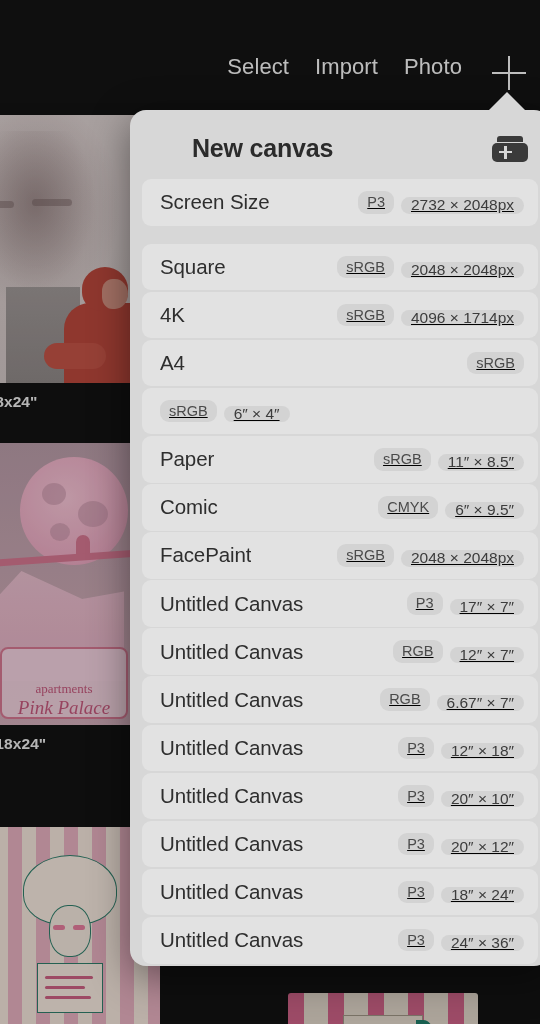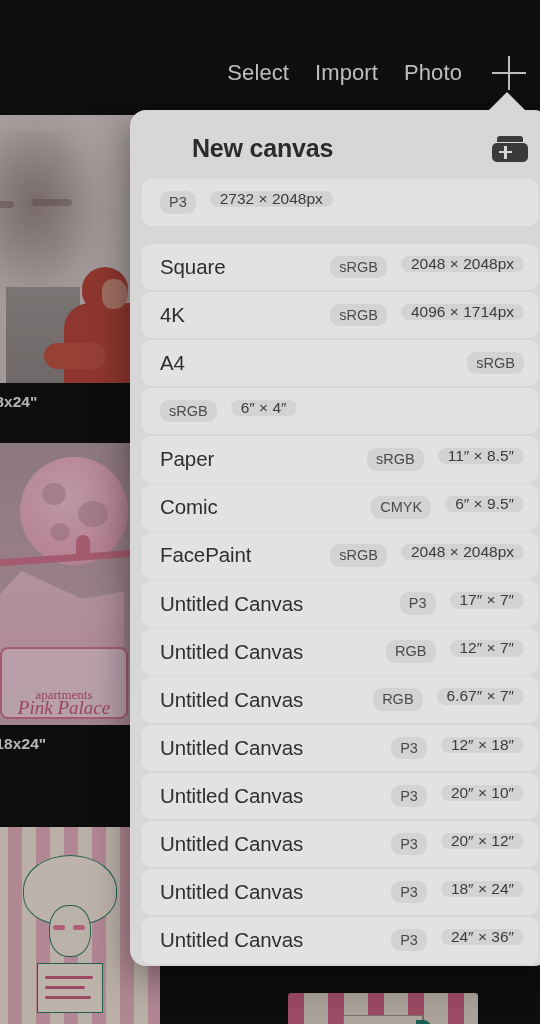--- a/index.html
+++ b/index.html
@@ -29,21 +29,21 @@
     width: 540px;
     height: 103px;
     background: #141414;
     z-index: 30;
   }
   .topbar-actions {
     position: absolute;
     right: 14px;
     top: 56px;
     display: flex;
-    align-items: center;
+    align-items: flex-start;
     gap: 26px;
   }
   .nav-link {
     color: #f2f2f2;
     font-size: 22px;
     letter-spacing: 0.1px;
     line-height: 1;
     white-space: nowrap;
     cursor: pointer;
   }
@@ -184,21 +184,21 @@
   .pp-sign-l1 {
     position: absolute; left: 0; right: 0; top: 12px;
     text-align: center;
     font-family: "Liberation Serif", serif;
     font-style: italic;
     font-size: 19px;
     color: #c2577a;
     margin-top: 36px;
   }
   .pp-sign-l2 {
-    position: absolute; left: 0; right: 0; top: 38px;
+    position: absolute; left: 0; right: 0; top: 32px;
     text-align: center;
     font-family: "Liberation Serif", serif;
     font-size: 13px;
     color: #c2577a;
   }
 
   
   #art3 { left: -20px; top: 724px; width: 180px; }
   #art3 .art-thumb { height: 230px;
     background: repeating-linear-gradient(90deg,
@@ -344,23 +344,24 @@
   .row-name {
     font-size: 20.5px;
     color: #2e2e2e;
     letter-spacing: -0.1px;
     white-space: nowrap;
     overflow: hidden;
     text-overflow: ellipsis;
   }
   .row-meta {
     display: flex;
-    align-items: flex-start;
-    gap: 14px;
+    align-items: flex-end;
+    gap: 7px;
     flex-shrink: 0;
+    text-decoration: underline;
   }
   .badge {
     background: #d3d3d3;
     color: #4a4a4a;
     border-radius: 9px;
     padding: 4px 9px;
     font-size: 14.5px;
     line-height: 1;
     white-space: nowrap;
   }
@@ -468,20 +469,21 @@
         <span class="nci-lid"></span>
         <span class="nci-body"></span>
         <span class="nci-plus-h"></span>
         <span class="nci-plus-v"></span>
       </div>
     </div>
 
     <div class="pop-list" id="canvas-list">
         <div class="list-group">
           <div class="canvas-row">
+            <div class="row-name">Screen Size</div>
             <div class="row-meta">
               <span class="badge">P3</span>
               <span class="badge-size">2732 × 2048px</span>
             </div>
           </div>
         </div>
         <div class="list-group">
           <div class="canvas-row">
             <div class="row-name">Square</div>
             <div class="row-meta">

